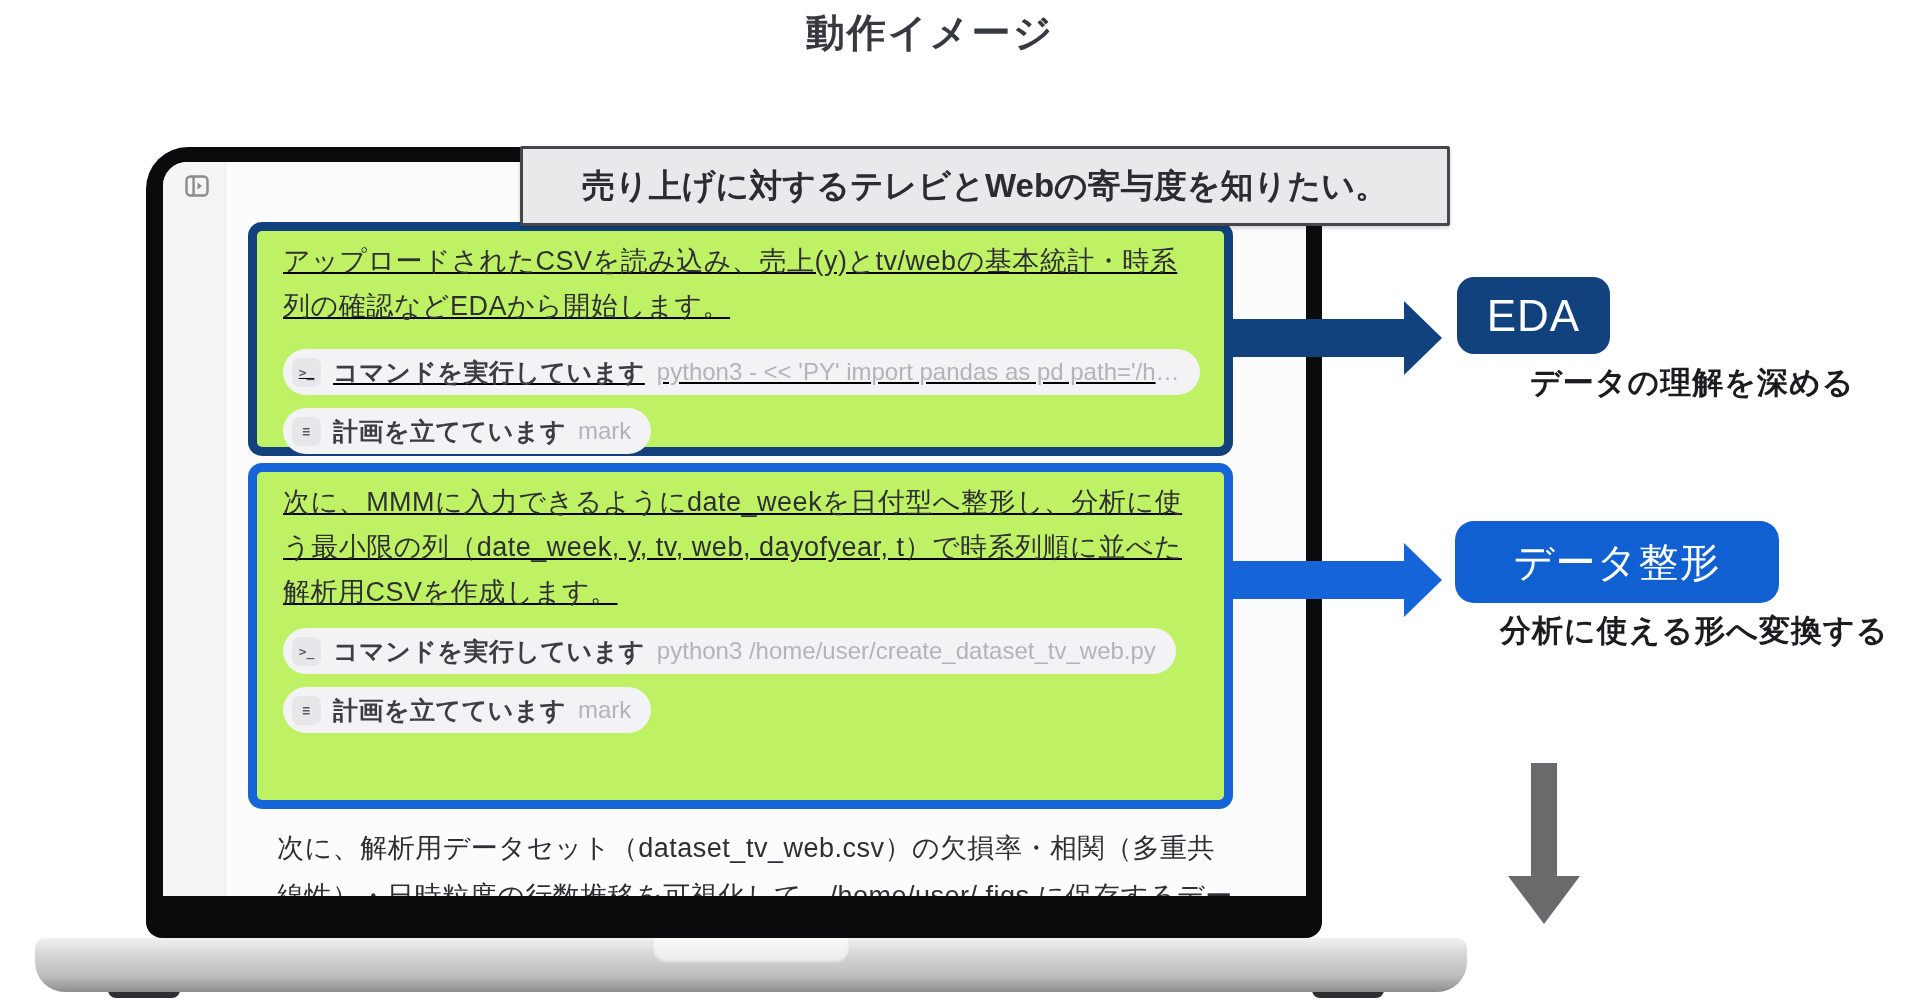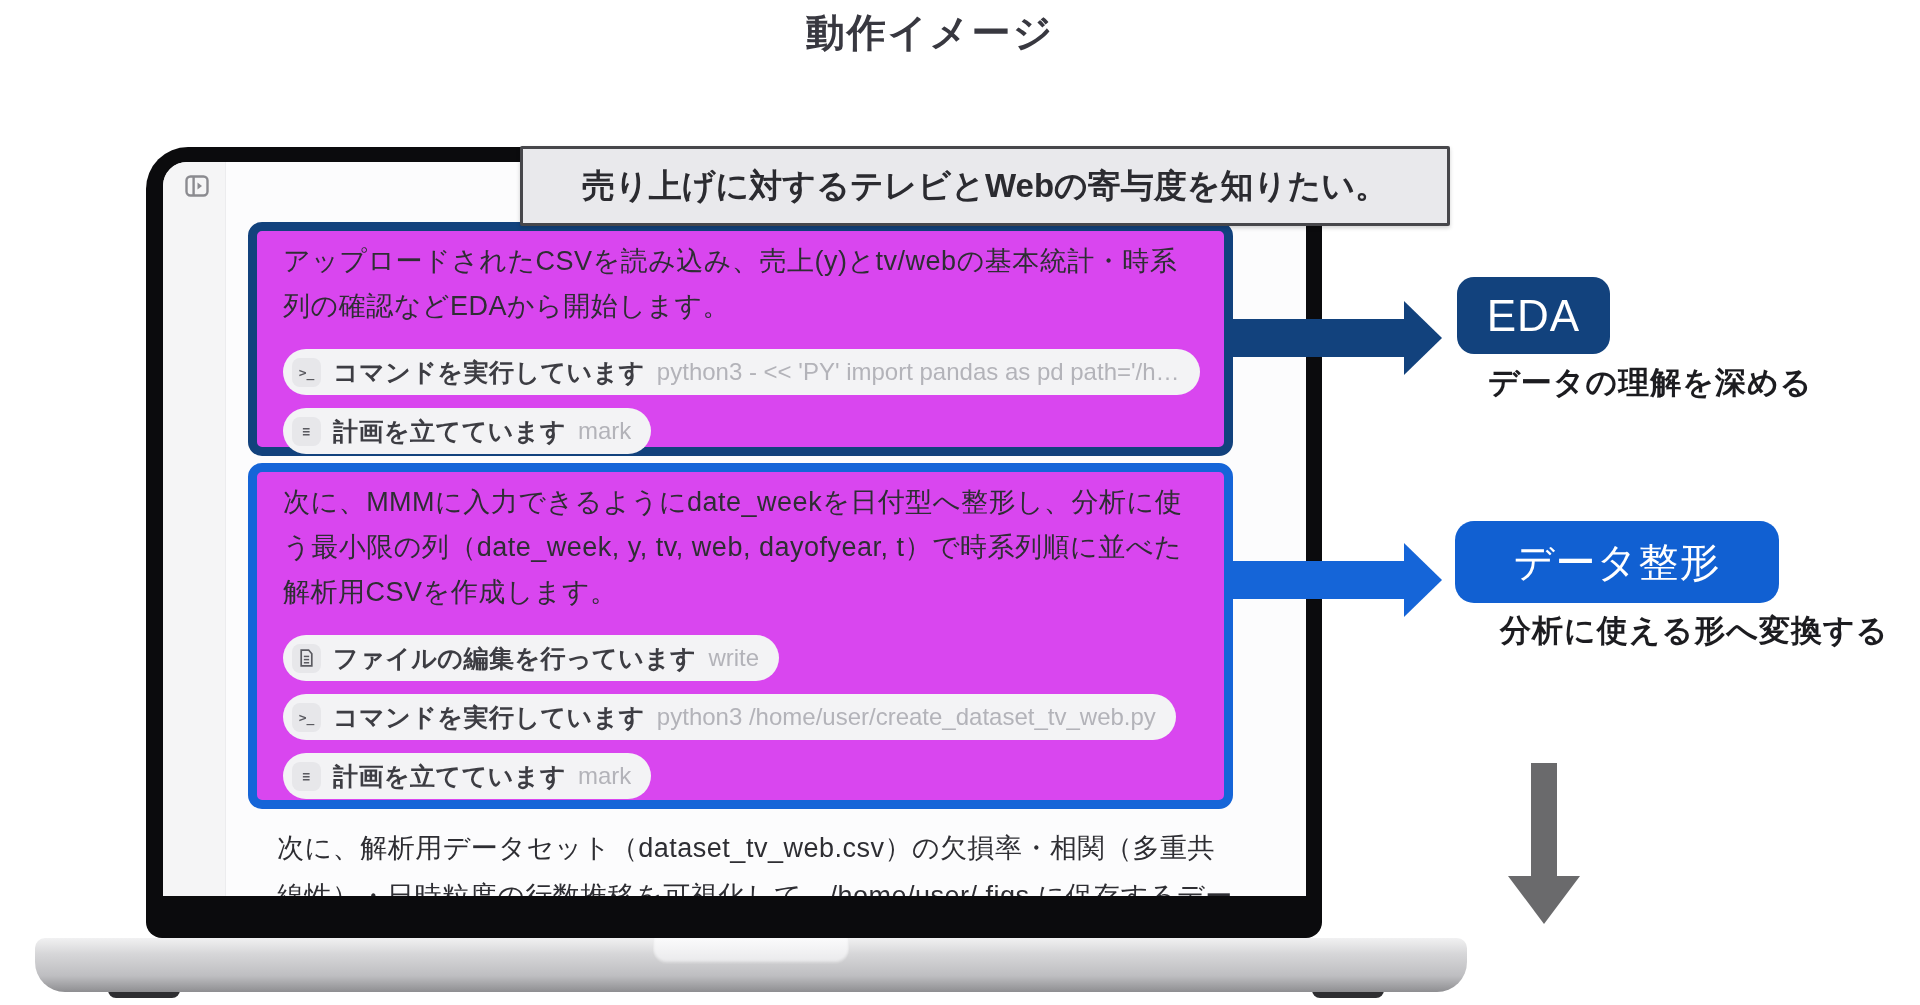--- a/index.html
+++ b/index.html
@@ -45,21 +45,21 @@
     background:#f5f5f6; border-right:1px solid #ececee;
   }
   .sidebar-toggle {
     position:absolute; left:22px; top:13px; width:24px; height:22px;
     background:none; border:none; cursor:pointer; padding:0;
   }
 
   
   .msg-box {
     position:absolute; left:85px; width:985px;
-    background:#d946ef; border-radius:14px; padding:8px 24px 12px 26px;
+    background:#bef264; border-radius:14px; padding:8px 24px 12px 26px;text-decoration:underline;
   }
   .msg-box-eda  { top:60px;  height:234px; border:9px solid #12427d; }
   .msg-box-shaping { top:301px; height:346px; border:9px solid #1565d8; }
   .msg-text {
     font-size:27px; line-height:45px; color:#2e2e33; font-weight:500;
     letter-spacing:0.5px;
   }
   .tool-row { margin-top:13px; }
   .tool-row.first { margin-top:20px; }
   .tool-pill {
@@ -110,21 +110,21 @@
 
   .badge {
     position:absolute; z-index:6; color:#ffffff; font-weight:400;
     display:flex; align-items:center; justify-content:center; letter-spacing:1px;
   }
   .badge-eda { left:1457px; top:277px; width:153px; height:77px; background:#12427d; border-radius:17px; font-size:44px; }
   .badge-shaping { left:1455px; top:521px; width:324px; height:82px; background:#1160d2; border-radius:19px; font-size:40px; }
   .caption {
     position:absolute; z-index:6; font-size:31px; font-weight:700; color:#1c1c20; letter-spacing:1px;
   }
-  .caption-eda { left:1488px; top:362px; }
+  .caption-eda { left:1530px; top:362px; }
   .caption-shaping { left:1500px; top:610px; }
 
   .down-arrow { position:absolute; left:1508px; top:763px; width:72px; height:161px; z-index:6; }
   .down-arrow .shaft { position:absolute; left:23px; top:0; width:26px; height:114px; background:#6a6a6c; }
   .down-arrow .head {
     position:absolute; left:0; top:113px; width:0; height:0;
     border-left:36px solid transparent; border-right:36px solid transparent;
     border-top:48px solid #6a6a6c;
   }
 </style>
@@ -168,34 +168,20 @@
         <button class="tool-pill">
           <span class="tool-icon">≡</span>
           <span class="tool-label">計画を立てています</span>
           <span class="tool-detail">mark</span>
         </button>
       </div>
     </div>
 
     <div class="msg-box msg-box-shaping">
       <div class="msg-text">次に、MMMに入力できるようにdate_weekを日付型へ整形し、分析に使う最小限の列（date_week, y, tv, web, dayofyear, t）で時系列順に並べた解析用CSVを作成します。</div>
-      <div class="tool-row first">
-        <button class="tool-pill">
-          <span class="tool-icon">
-            <svg width="15" height="18" viewBox="0 0 14 17">
-              <path d="M2 1 h7 l3 3.5 v11.5 h-10 z" fill="none" stroke="#5a5a60" stroke-width="1.6"></path>
-              <line x1="4.5" y1="7" x2="9.5" y2="7" stroke="#5a5a60" stroke-width="1.4"></line>
-              <line x1="4.5" y1="10" x2="9.5" y2="10" stroke="#5a5a60" stroke-width="1.4"></line>
-              <line x1="4.5" y1="13" x2="9.5" y2="13" stroke="#5a5a60" stroke-width="1.4"></line>
-            </svg>
-          </span>
-          <span class="tool-label">ファイルの編集を行っています</span>
-          <span class="tool-detail">write</span>
-        </button>
-      </div>
       <div class="tool-row">
         <button class="tool-pill">
           <span class="tool-icon">&gt;_</span>
           <span class="tool-label">コマンドを実行しています</span>
           <span class="tool-detail">python3 /home/user/create_dataset_tv_web.py</span>
         </button>
       </div>
       <div class="tool-row">
         <button class="tool-pill">
           <span class="tool-icon">≡</span>

